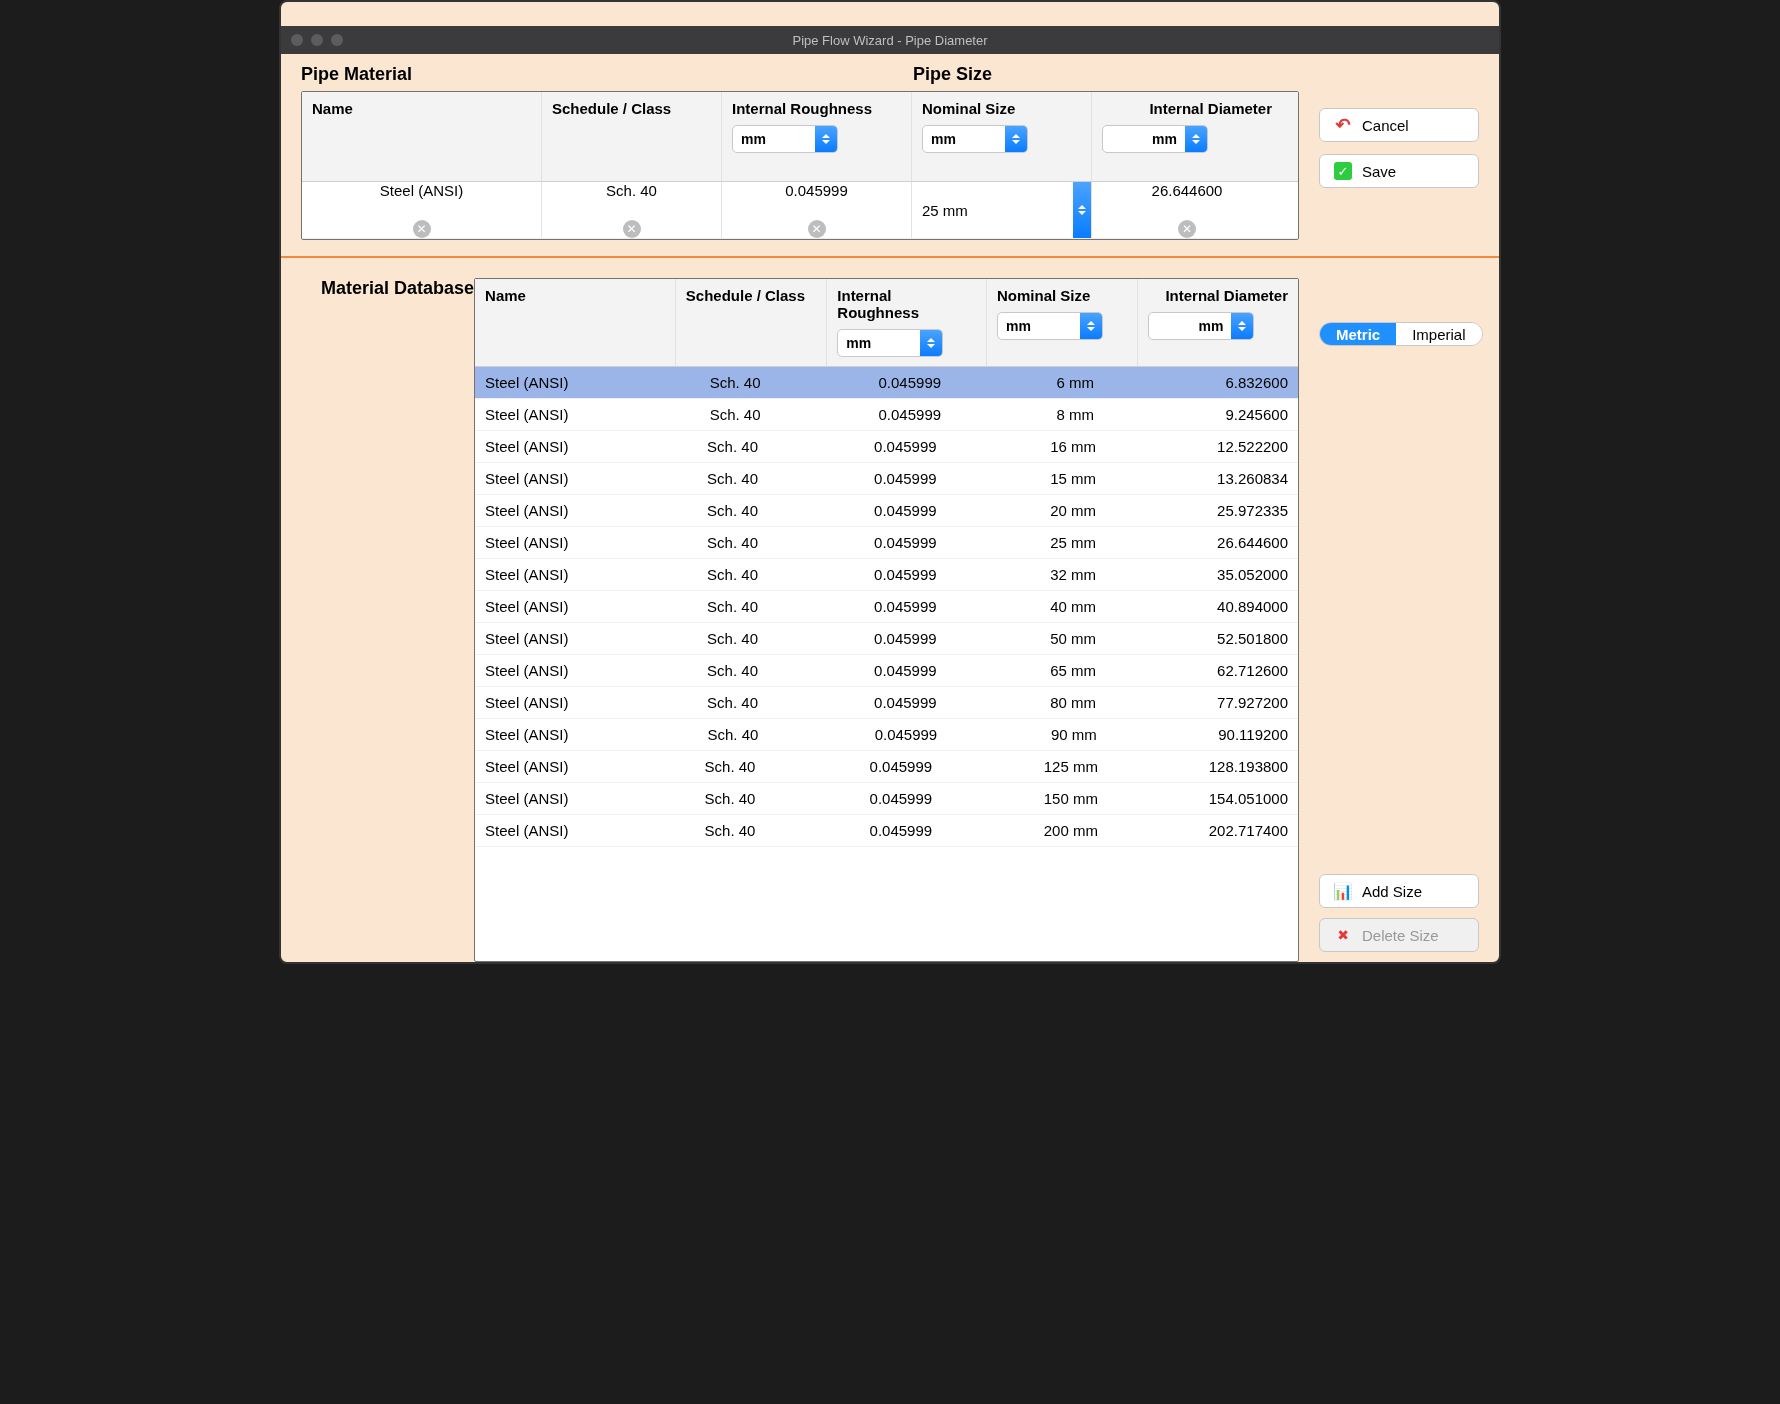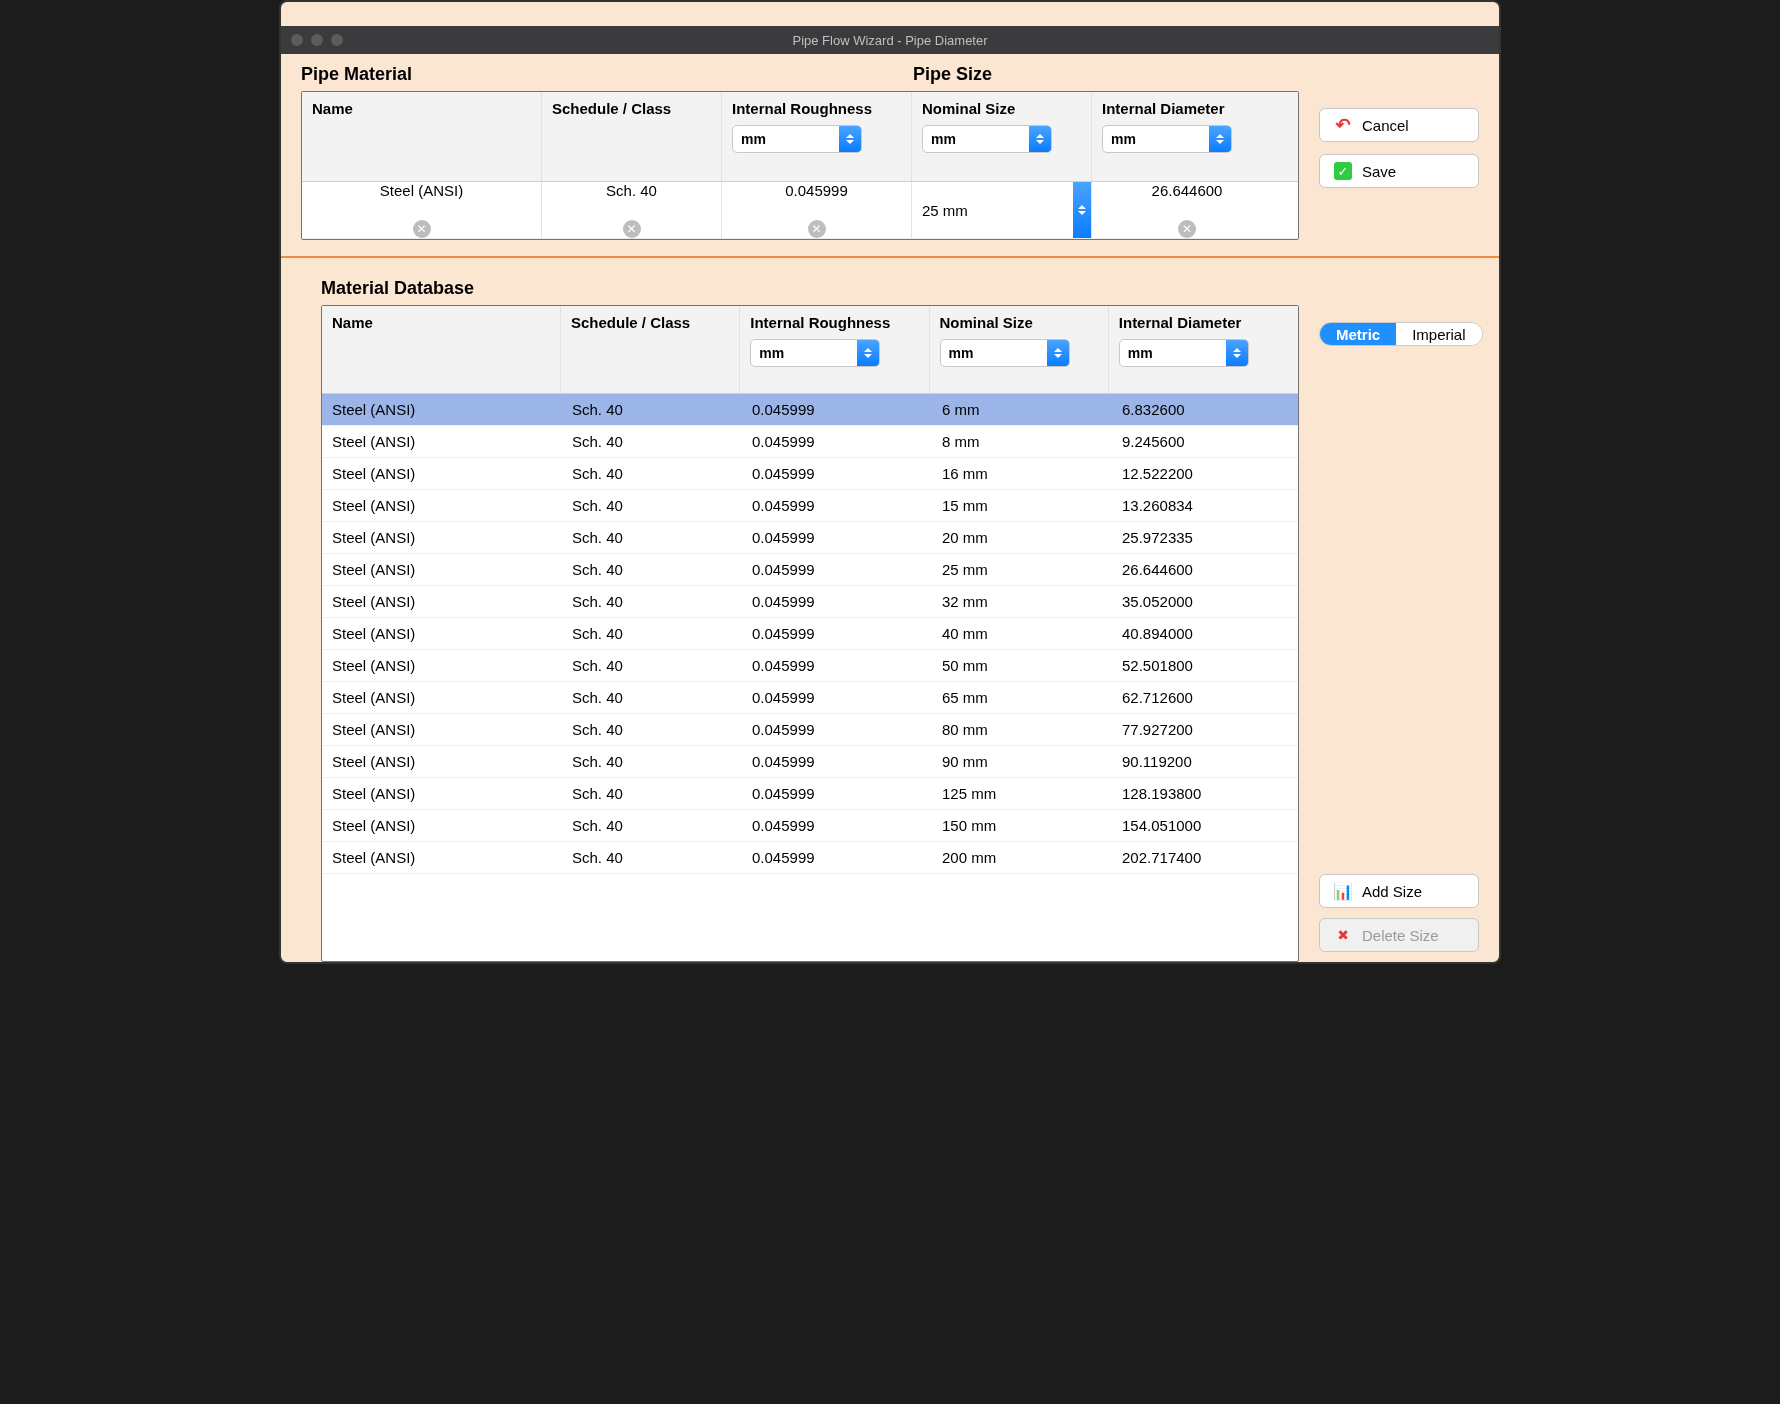--- a/index.html
+++ b/index.html
@@ -20,29 +20,29 @@
 .dual-head h2:first-child { width:612px; }
 
 .table-box { border:1px solid #737373; background:#fff; border-radius:2px; overflow:hidden; }
 .hdr-row, .data-row { display:flex; }
 .hdr-row { background:#f3f3f3; border-bottom:1px solid #d0d0d0; min-height:90px; }
 .data-row { background:#fff; min-height:56px; border-bottom:1px solid #eee; }
 
 .col { padding:8px 10px; display:flex; flex-direction:column; justify-content:flex-start; gap:8px; border-right:1px solid #e2e2e2; }
 .col:last-child { border-right:none; }
 .col-label { font-size:15px; font-weight:700; color:#000; }
-.c1{ width:240px; } .c2{ width:180px; } .c3{ width:190px; } .c4{ width:180px; } .c5{ width:190px; }
+.c1{ width:240px; } .c2{ width:180px; } .c3{ width:190px; } .c4{ width:180px; } .c5{ width:190px;text-align:right; }
 
 .sel { display:flex; align-items:center; border:1px solid #c8c8c8; border-radius:5px; height:28px; background:#fff; overflow:hidden; }
 .sel span { flex:1; padding:0 8px; font-size:14px; font-weight:700; }
 .sel .arrow { width:22px; height:100%; background:linear-gradient(#4aa3ff,#0a7cff); display:flex; flex-direction:column; align-items:center; justify-content:center; }
 .sel .arrow::before,.sel .arrow::after{content:"";width:0;height:0;border-left:4px solid transparent;border-right:4px solid transparent;}
 .sel .arrow::before{border-bottom:4px solid #fff;margin-bottom:2px;}
 .sel .arrow::after{border-top:4px solid #fff;}
-.sel.w130{ width:130px;} .sel.w390{ width:390px;}
+.sel.w130{ width:106px;} .sel.w390{ width:390px;}
 
 .input-cell { display:flex; align-items:center; height:56px; padding:0 10px; font-size:15px; }
 .input-cell .val { flex:1; }
 .clear-ic { width:18px; height:18px; border-radius:50%; background:#bdbdbd; color:#fff; font-size:12px; display:flex; align-items:center; justify-content:center; cursor:pointer; }
 .nom-cell { display:flex; align-items:center; height:56px; }
 .nom-cell .val { flex:1; padding:0 10px; font-size:15px; }
 .nom-cell .arrow { width:18px; height:100%; background:linear-gradient(#4aa3ff,#0a7cff); display:flex; flex-direction:column; align-items:center; justify-content:center; }
 .nom-cell .arrow::before,.nom-cell .arrow::after{content:"";width:0;height:0;border-left:4px solid transparent;border-right:4px solid transparent;}
 .nom-cell .arrow::before{border-bottom:4px solid #fff;margin-bottom:2px;}
 .nom-cell .arrow::after{border-top:4px solid #fff;}
@@ -166,21 +166,21 @@
         <div class="btn">
             <span class="ic-check">✓</span>
             <span>Save</span>
           </div>
       </div>
     </div>
 
     <div class="divider"></div>
 
     <div class="section" style="flex:1; overflow:hidden;">
-      <div class="left-col" style="display:flex;flex-direction:column;overflow:hidden;padding-left:20px;">
+      <div class="left-col" style="display:flex;flex-direction:row;overflow:hidden;padding-left:20px;">
         <h2>Material Database</h2>
 
         <div class="table-box" style="flex:1;display:flex;flex-direction:column;overflow:hidden;">
           <div class="hdr-row h2">
             <div class="col c1">
                 <span class="col-label">Name</span>
               </div>
             <div class="col c2">
                 <span class="col-label">Schedule / Class</span>
               </div>

